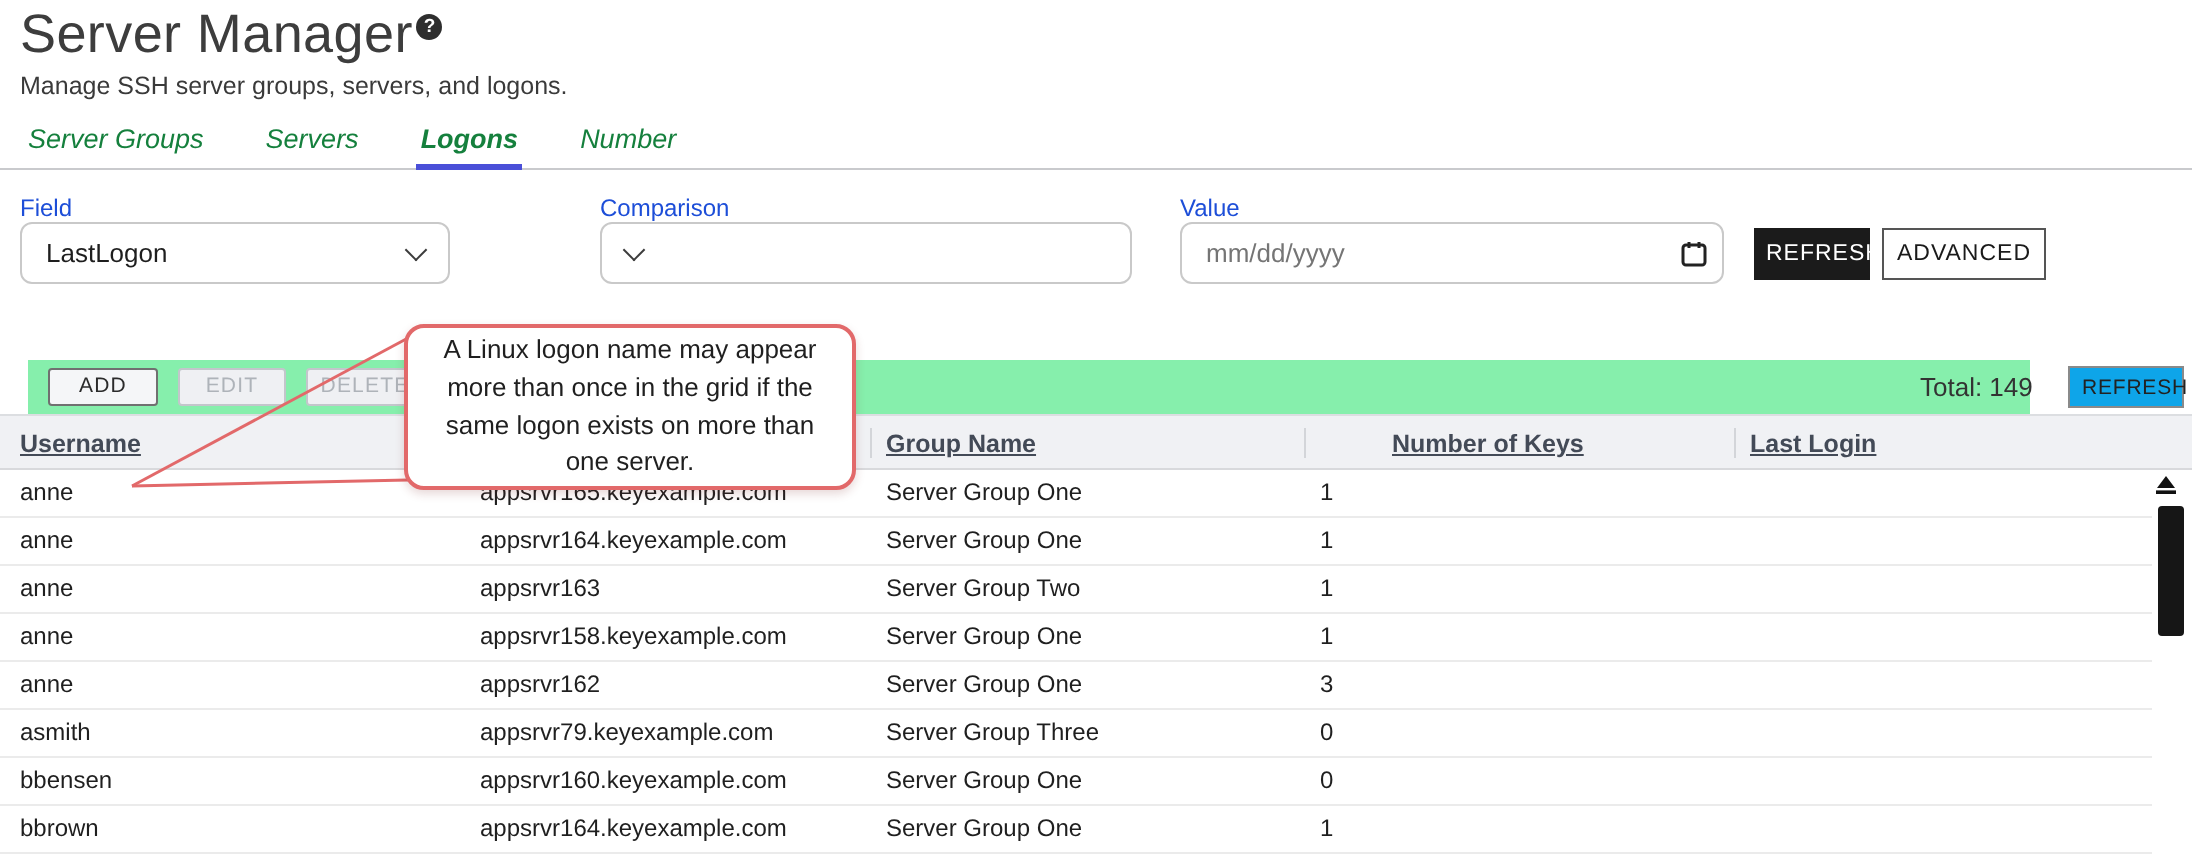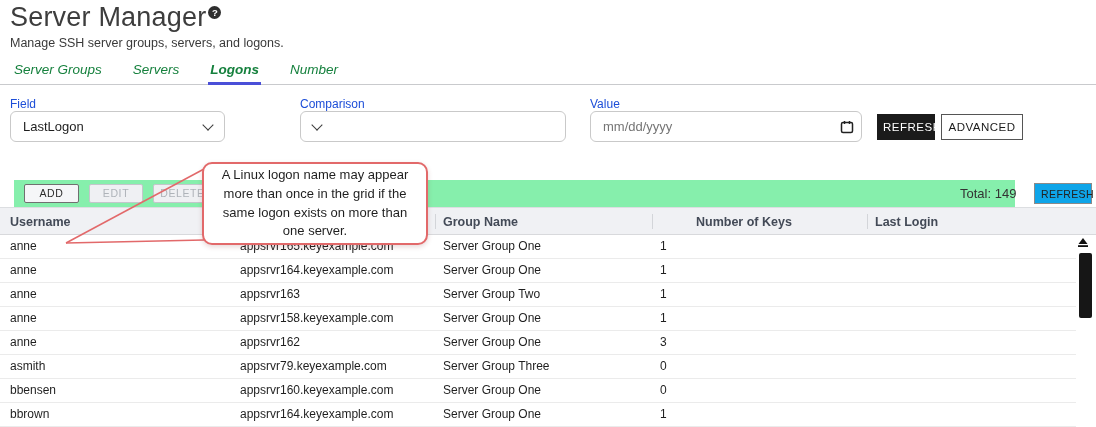--- a/index.html
+++ b/index.html
@@ -40,21 +40,21 @@
           letter-spacing:.6px;font-family:"Liberation Sans",sans-serif;background:#f5f6f8;cursor:pointer;}
   .tb-btn.enabled{border:1px solid #707070;color:#2b2b2b;}
   .tb-btn.disabled{border:1px solid #c3c6cb;color:#aeb3b9;background:#eff0f3;}
   .total-text{position:absolute;left:960px;top:186px;font-size:13px;color:#333;}
   .btn-refresh{position:absolute;left:1034px;top:183px;width:58px;height:21px;background:#0ea5e9;color:#222;
                border:1px solid #8a8a8a;font-size:10.5px;letter-spacing:.4px;font-family:"Liberation Sans",sans-serif;cursor:pointer;}
 
   
   .grid-head{position:absolute;left:0;top:207px;width:1096px;height:28px;background:#f0f1f4;
              border-top:1px solid #dcdee1;border-bottom:1px solid #d8d9dc;box-sizing:border-box;}
-  .hcell{position:absolute;top:0;height:28px;line-height:28px;font-size:12.5px;font-weight:bold;color:#434a57;cursor:pointer;}
+  .hcell{position:absolute;top:0;height:28px;line-height:28px;font-size:12.5px;font-weight:bold;color:#434a57;cursor:pointer;text-decoration:underline;}
   .hsep{position:absolute;top:6px;width:1px;height:15px;background:#d3d5d9;}
 
   
   .grid-row{position:absolute;left:0;width:1076px;height:24px;background:#fff;border-bottom:1px solid #ebebeb;
             box-sizing:border-box;cursor:pointer;}
   .cell{position:absolute;top:0;height:24px;line-height:23px;font-size:12px;color:#1f1f1f;white-space:nowrap;}
 
   
   .sb-track{position:absolute;left:1076px;top:235px;width:18px;height:192px;background:#fff;}
   .sb-arrow{position:absolute;left:1077px;top:237px;cursor:pointer;line-height:0;}

